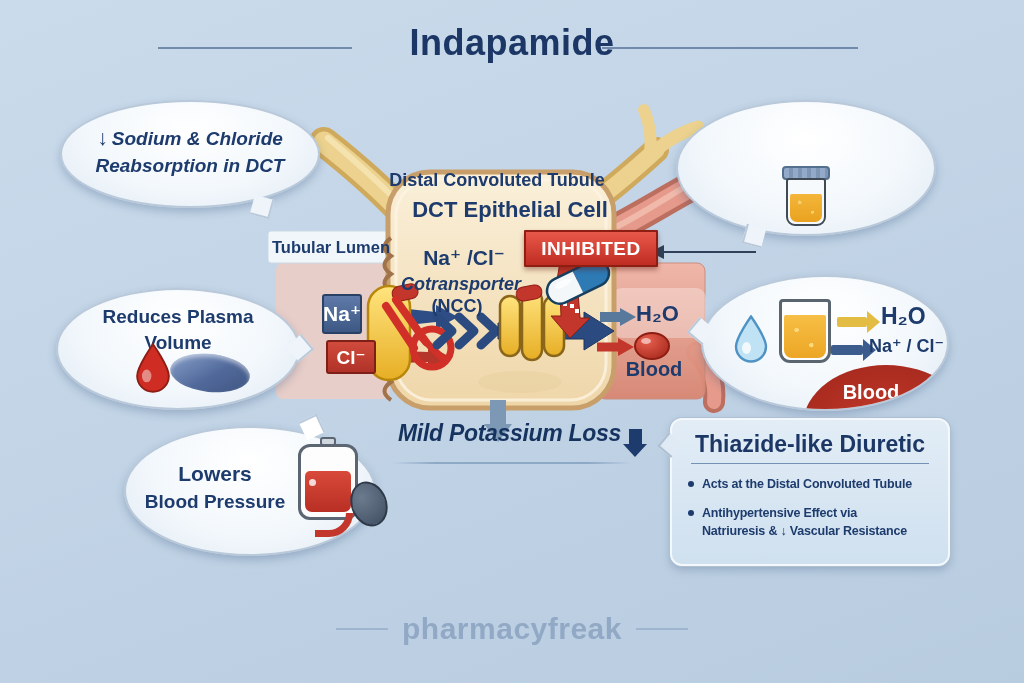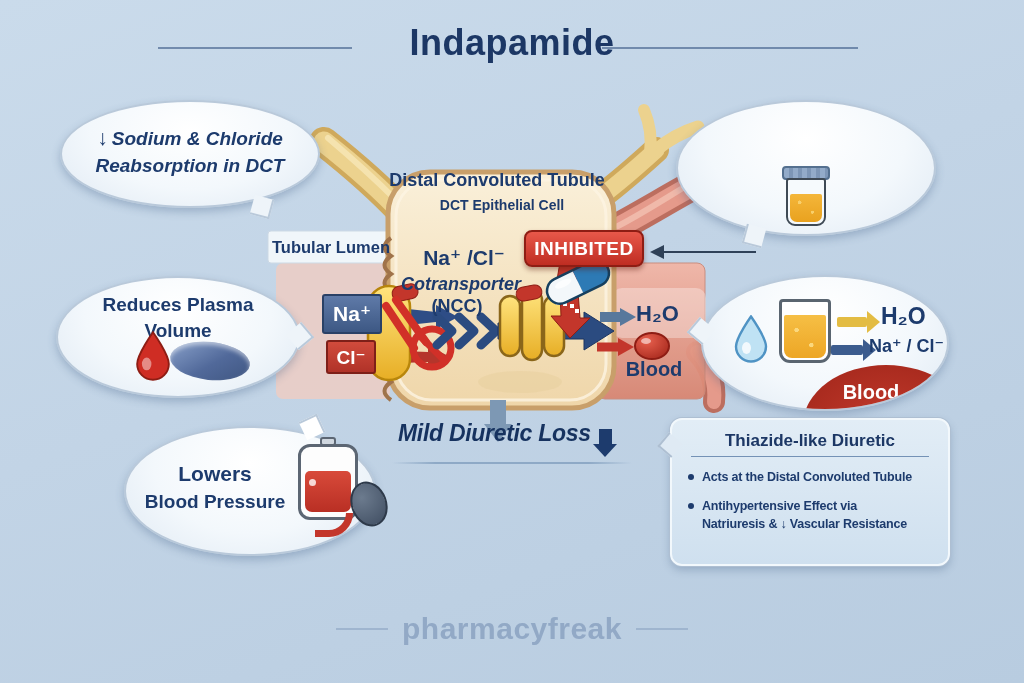--- a/index.html
+++ b/index.html
@@ -25,21 +25,21 @@
     font-size:19px;line-height:1.38;color:#1d3b6d;}
   .b-arrow{font-weight:900;font-size:1.12em;margin-right:4px;}
   .tail{position:absolute;width:20px;height:20px;background:#eef4f9;z-index:-1;}
   .t-dr{border-right:2px solid #b9c9da;border-bottom:2px solid #b9c9da;transform:rotate(15deg);}
   .t-r {border-right:2px solid #b9c9da;border-bottom:2px solid #b9c9da;transform:rotate(-40deg);}
   .t-ur{border-top:2px solid #b9c9da;border-right:2px solid #b9c9da;transform:rotate(-25deg);background:#fff;}
   .t-dl{border-left:2px solid #b9c9da;border-bottom:2px solid #b9c9da;transform:rotate(15deg);}
   .t-l {border-left:2px solid #b9c9da;border-bottom:2px solid #b9c9da;transform:rotate(40deg);}
 
   .b-tl{left:60px;top:100px;width:260px;height:108px;}
-  .b-ml{left:56px;top:276px;width:244px;height:122px;}
+  .b-ml{left:56px;top:288px;width:244px;height:122px;}
   .b-bl{left:124px;top:426px;width:252px;height:130px;}
   .b-tr{left:676px;top:100px;width:260px;height:136px;}
   .b-mr{left:701px;top:275px;width:248px;height:136px;}
   .bubble-clip{position:absolute;inset:0;border-radius:50%;overflow:hidden;}
 
   
   .blob{position:absolute;border-radius:50%;}
   .plasma-blob{left:112px;top:64px;width:80px;height:38px;transform:rotate(6deg);
     background:linear-gradient(145deg,#8ba3cc 0%,#51699a 55%,#3e5580 100%);
     box-shadow:inset 0 3px 4px rgba(255,255,255,.5);}
@@ -81,54 +81,54 @@
     border-top:11px solid transparent;border-bottom:11px solid transparent;}
   .swoosh{position:absolute;left:100px;top:88px;width:166px;height:60px;
     background:radial-gradient(ellipse at 50% 100%,#c23a2c 0%,#a82a1e 75%);
     border-radius:50% 50% 0 0/100% 100% 0 0;}
   .swoosh .txt-blood{position:absolute;left:0;right:30px;top:16px;text-align:center;
     color:#fff;font-weight:bold;font-size:20px;}
 
   
   .lbl{position:absolute;font-weight:bold;color:#1d3b6d;text-align:center;z-index:4;}
   .lbl-dct-tubule{left:372px;top:133px;width:250px;font-size:18px;margin-top:37px;}
-  .lbl-cell{left:392px;top:197px;width:220px;font-size:14px;}
+  .lbl-cell{left:400px;top:197px;width:220px;font-size:22px;}
   .lbl-lumen{left:270px;top:238px;width:122px;font-size:16.5px;}
   .lbl-ncc1{left:398px;top:246px;width:132px;font-size:21px;}
   .lbl-ncc2{left:388px;top:274px;width:146px;font-size:18px;font-style:italic;}
   .lbl-ncc3{left:384px;top:296px;width:146px;font-size:18px;}
   .lbl-h2o-c{left:636px;top:301px;width:60px;font-size:22px;text-align:left;}
   .lbl-blood-c{left:618px;top:358px;width:72px;font-size:20px;}
   .ion-box{position:absolute;z-index:4;display:flex;align-items:center;justify-content:center;
     color:#fff;font-weight:bold;border-radius:3px;}
-  .box-na{left:322px;top:294px;width:60px;height:40px;font-size:21px;
+  .box-na{left:322px;top:294px;width:40px;height:40px;font-size:21px;
     background:linear-gradient(#5f7aa8,#3d5884);border:2px solid #2a4166;}
   .box-cl{left:326px;top:340px;width:50px;height:34px;font-size:19px;
     background:linear-gradient(#d14b3c,#b03228);border:2px solid #7e1f18;}
-  .badge{left:524px;top:230px;width:120px;height:37px;display:flex;align-items:center;justify-content:center;
+  .badge{left:524px;top:230px;width:134px;height:37px;display:flex;align-items:center;justify-content:center;
     position:absolute;z-index:5;color:#fff;font-weight:bold;font-size:19px;letter-spacing:.5px;
-    background:linear-gradient(#e8584a,#bf2d22);border:2px solid #8e1d14;border-radius:8px;
+    background:linear-gradient(#e8584a,#bf2d22);border:2px solid #8e1d14;border-radius:1px;
     box-shadow:0 3px 5px rgba(90,20,10,.4);}
 
   
   .k-row{position:absolute;left:398px;top:420px;display:flex;align-items:center;gap:8px;z-index:4;
     font-size:23px;font-weight:bold;font-style:italic;color:#16325f;letter-spacing:-.3px;}
   .dn-arrow{position:relative;width:13px;height:15px;background:#1d3b6d;margin-top:6px;}
   .dn-arrow::after{content:"";position:absolute;top:15px;left:-6px;width:0;height:0;
     border-left:12.5px solid transparent;border-right:12.5px solid transparent;border-top:13px solid #1d3b6d;}
   .k-underline{position:absolute;left:392px;top:462px;width:240px;height:2px;z-index:4;
     background:linear-gradient(90deg,transparent,#8ea9c6 18%,#8ea9c6 82%,transparent);}
 
   
   .infobox{position:absolute;left:670px;top:418px;width:280px;height:148px;z-index:3;
     background:linear-gradient(#e2edf6,#cfe0ef);border:2px solid #f2f8fc;border-radius:12px;
     box-shadow:0 0 0 1px #aebfd2,0 4px 9px rgba(50,80,120,.28);}
   .infobox .tail{left:-11px;top:16px;width:18px;height:18px;background:#dfeaf4;
     border-left:2px solid #aebfd2;border-bottom:2px solid #aebfd2;transform:rotate(40deg);}
-  .ib-title{margin:11px 12px 0;text-align:center;font-size:17px;font-weight:bold;color:#1c3765;}
+  .ib-title{margin:11px 12px 0;text-align:center;font-size:23px;font-weight:bold;color:#1c3765;}
   .ib-rule{margin:5px auto 0;width:86%;height:1px;background:#5a7ca6;opacity:.8;}
   .ib-row{display:flex;align-items:flex-start;margin:11px 12px 0 16px;gap:8px;}
   .ib-dot{flex:0 0 auto;width:6px;height:6px;border-radius:50%;background:#1d3b6d;margin-top:6px;}
   .ib-text{font-size:12.5px;font-weight:bold;color:#1d3b6d;letter-spacing:-.2px;line-height:1.45;}
   .ib-ar{font-weight:900;}
 
   
   .watermark{position:absolute;top:612px;left:0;width:100%;display:flex;align-items:center;
     justify-content:center;gap:14px;z-index:4;}
   .wm-line{width:52px;height:2px;background:#9fb5cf;}
@@ -349,21 +349,21 @@
   <div class="ion-box box-na">Na⁺</div>
   <div class="ion-box box-cl">Cl⁻</div>
   <div class="lbl lbl-ncc1">Na⁺ /Cl⁻</div>
   <div class="lbl lbl-ncc2">Cotransporter</div>
   <div class="lbl lbl-ncc3">(NCC)</div>
   <div class="badge">INHIBITED</div>
   <div class="lbl lbl-h2o-c">H₂O</div>
   <div class="lbl lbl-blood-c">Blood</div>
 
   <div class="k-row">
-    <span>Mild Diuretic Loss</span>
+    <span>Mild Potassium Loss</span>
     <span class="dn-arrow"></span>
   </div>
   <div class="k-underline"></div>
 
   <div class="infobox">
     <div class="tail"></div>
     <div class="ib-title">Thiazide-like Diuretic</div>
     <div class="ib-rule"></div>
     <div class="ib-row">
       <span class="ib-dot"></span>

